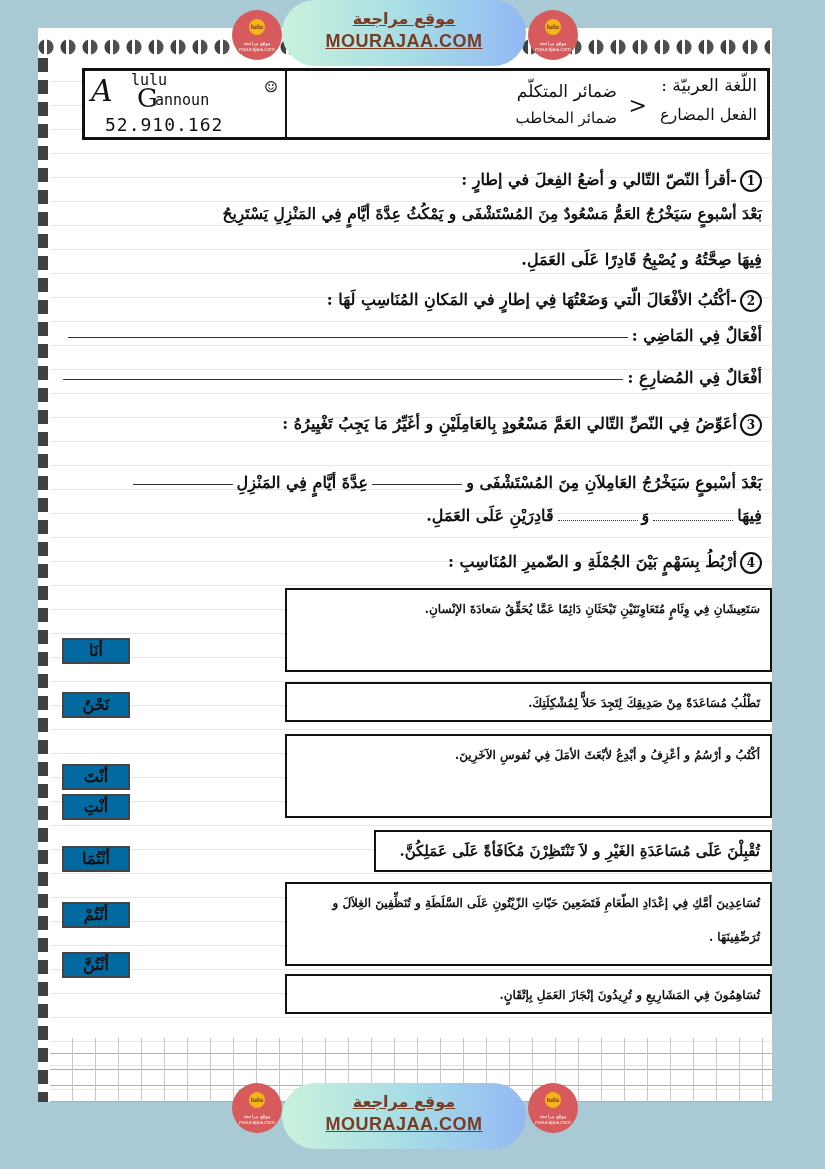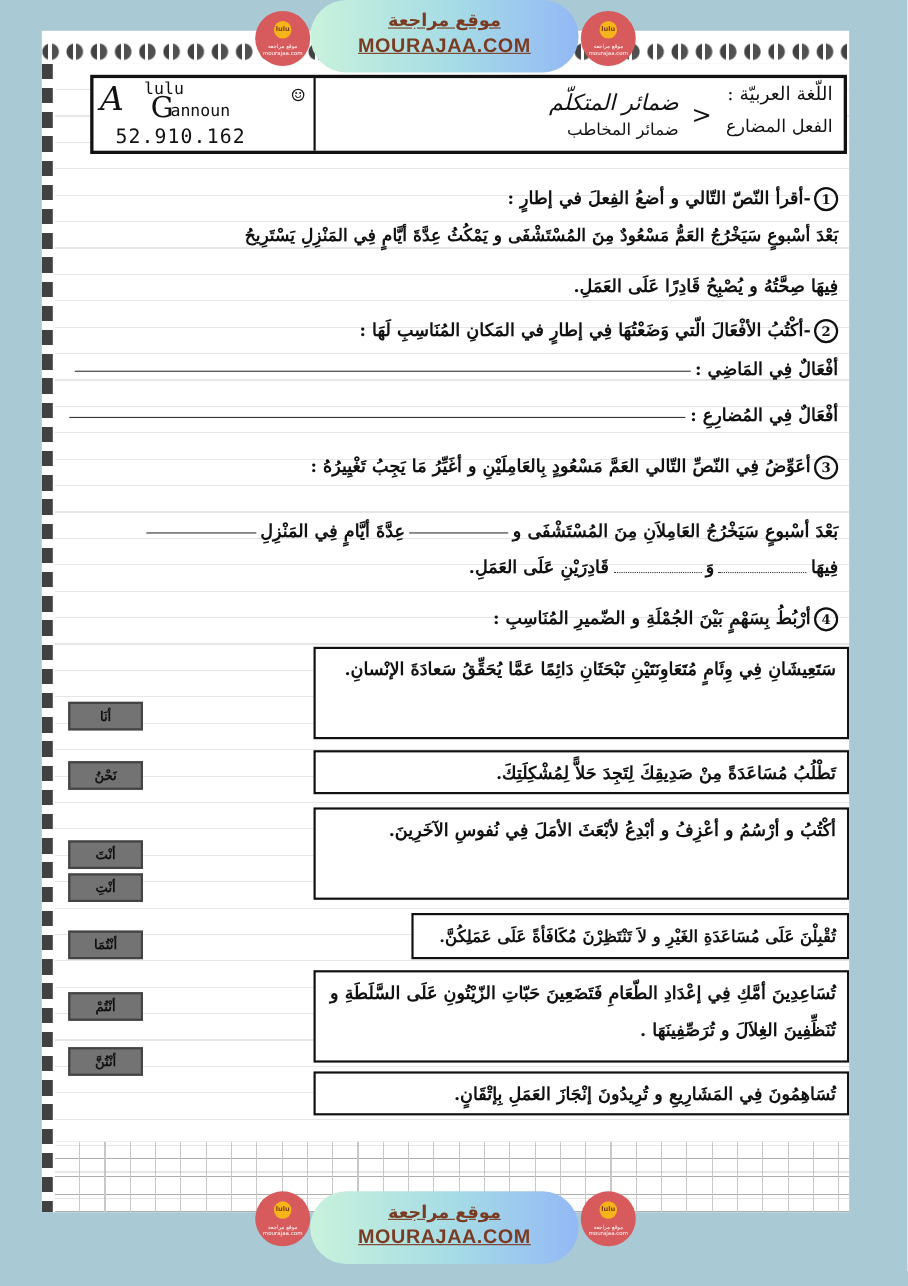--- a/index.html
+++ b/index.html
@@ -38,39 +38,39 @@
   .hc-name .sig { position: absolute; left: 6px; top: 2px; font-size: 30px; font-family: "DejaVu Serif", serif; font-style: italic; }
   .hc-name .first { position: absolute; left: 46px; top: 0px; font-size: 15px; }
   .hc-name .last { position: absolute; left: 70px; top: 20px; font-size: 15px; }
   .hc-name .g { position: absolute; left: 52px; top: 12px; font-size: 26px; font-family: "DejaVu Serif", serif; }
   .hc-name .phone { position: absolute; left: 20px; bottom: 2px; font-size: 18px; letter-spacing: 1px; }
   .hc-name .smile { position: absolute; right: 8px; top: 4px; font-size: 20px; }
   .hc-subject { flex: 1; direction: rtl; position: relative; font-family: "DejaVu Serif", serif; }
   .hc-subject .subj { position: absolute; right: 10px; top: 4px; font-size: 17px; }
   .hc-subject .topic1 { position: absolute; right: 10px; top: 34px; font-size: 16px; }
   .hc-subject .arrow { position: absolute; right: 120px; top: 22px; font-size: 22px; }
-  .hc-subject .sub1 { position: absolute; right: 150px; top: 10px; font-size: 20px; font-style: italic; }
+  .hc-subject .sub1 { position: absolute; right: 150px; top: 10px; font-size: 17px; }
   .hc-subject .sub2 { position: absolute; right: 150px; top: 38px; font-size: 15px; }
   .hc-class { width: 120px; direction: rtl; position: relative; font-family: "DejaVu Serif", serif; }
   .hc-class .l1 { position: absolute; right: 10px; top: 2px; font-size: 22px; font-weight: bold; }
   .hc-class .l2 { position: absolute; right: 14px; top: 38px; font-size: 16px; }
 
   .content { position: absolute; left: 0; right: 0; top: 0; direction: rtl; font-family: "DejaVu Serif", serif; color: #111; }
   .line { position: absolute; right: 10px; font-size: 16px; font-weight: bold; white-space: nowrap; }
   .num { display: inline-block; width: 18px; height: 18px; border: 2px solid #111; border-radius: 50%; text-align: center; line-height: 18px; font-size: 12px; margin-left: 3px; }
   .fill { display: inline-block; border-bottom: 1px solid #333; vertical-align: middle; height: 1px; margin: 0 4px; }
   .dotfill { display: inline-block; border-bottom: 1px dotted #333; width: 80px; margin: 0 4px; }
 
   .sentence-box {
     position: absolute; right: 0; border: 2px solid #111; box-sizing: border-box;
-    background: #fff; padding: 2px 10px; font-size: 16px; font-weight: bold; line-height: 34px; direction: rtl;
+    background: #fff; padding: 2px 10px; font-size: 12px; font-weight: bold; line-height: 34px; direction: rtl;
   }
   .pron-box {
     position: absolute; left: 24px; width: 68px; height: 26px; border: 2px solid #444; box-sizing: border-box;
-    background: #737373; text-align: center; font-size: 12px; font-weight: bold; line-height: 22px; direction: rtl;
+    background: #0369a1; text-align: center; font-size: 16px; font-weight: bold; line-height: 22px; direction: rtl;
   }
   .grid-bottom {
     position: absolute; left: 12px; right: 0; top: 1010px; height: 64px;
     background:
       repeating-linear-gradient(90deg, transparent 0 22px, #bbb 22px 23px),
       repeating-linear-gradient(180deg, transparent 0 15px, #999 15px 16px);
     opacity: .8;
   }
 
   

